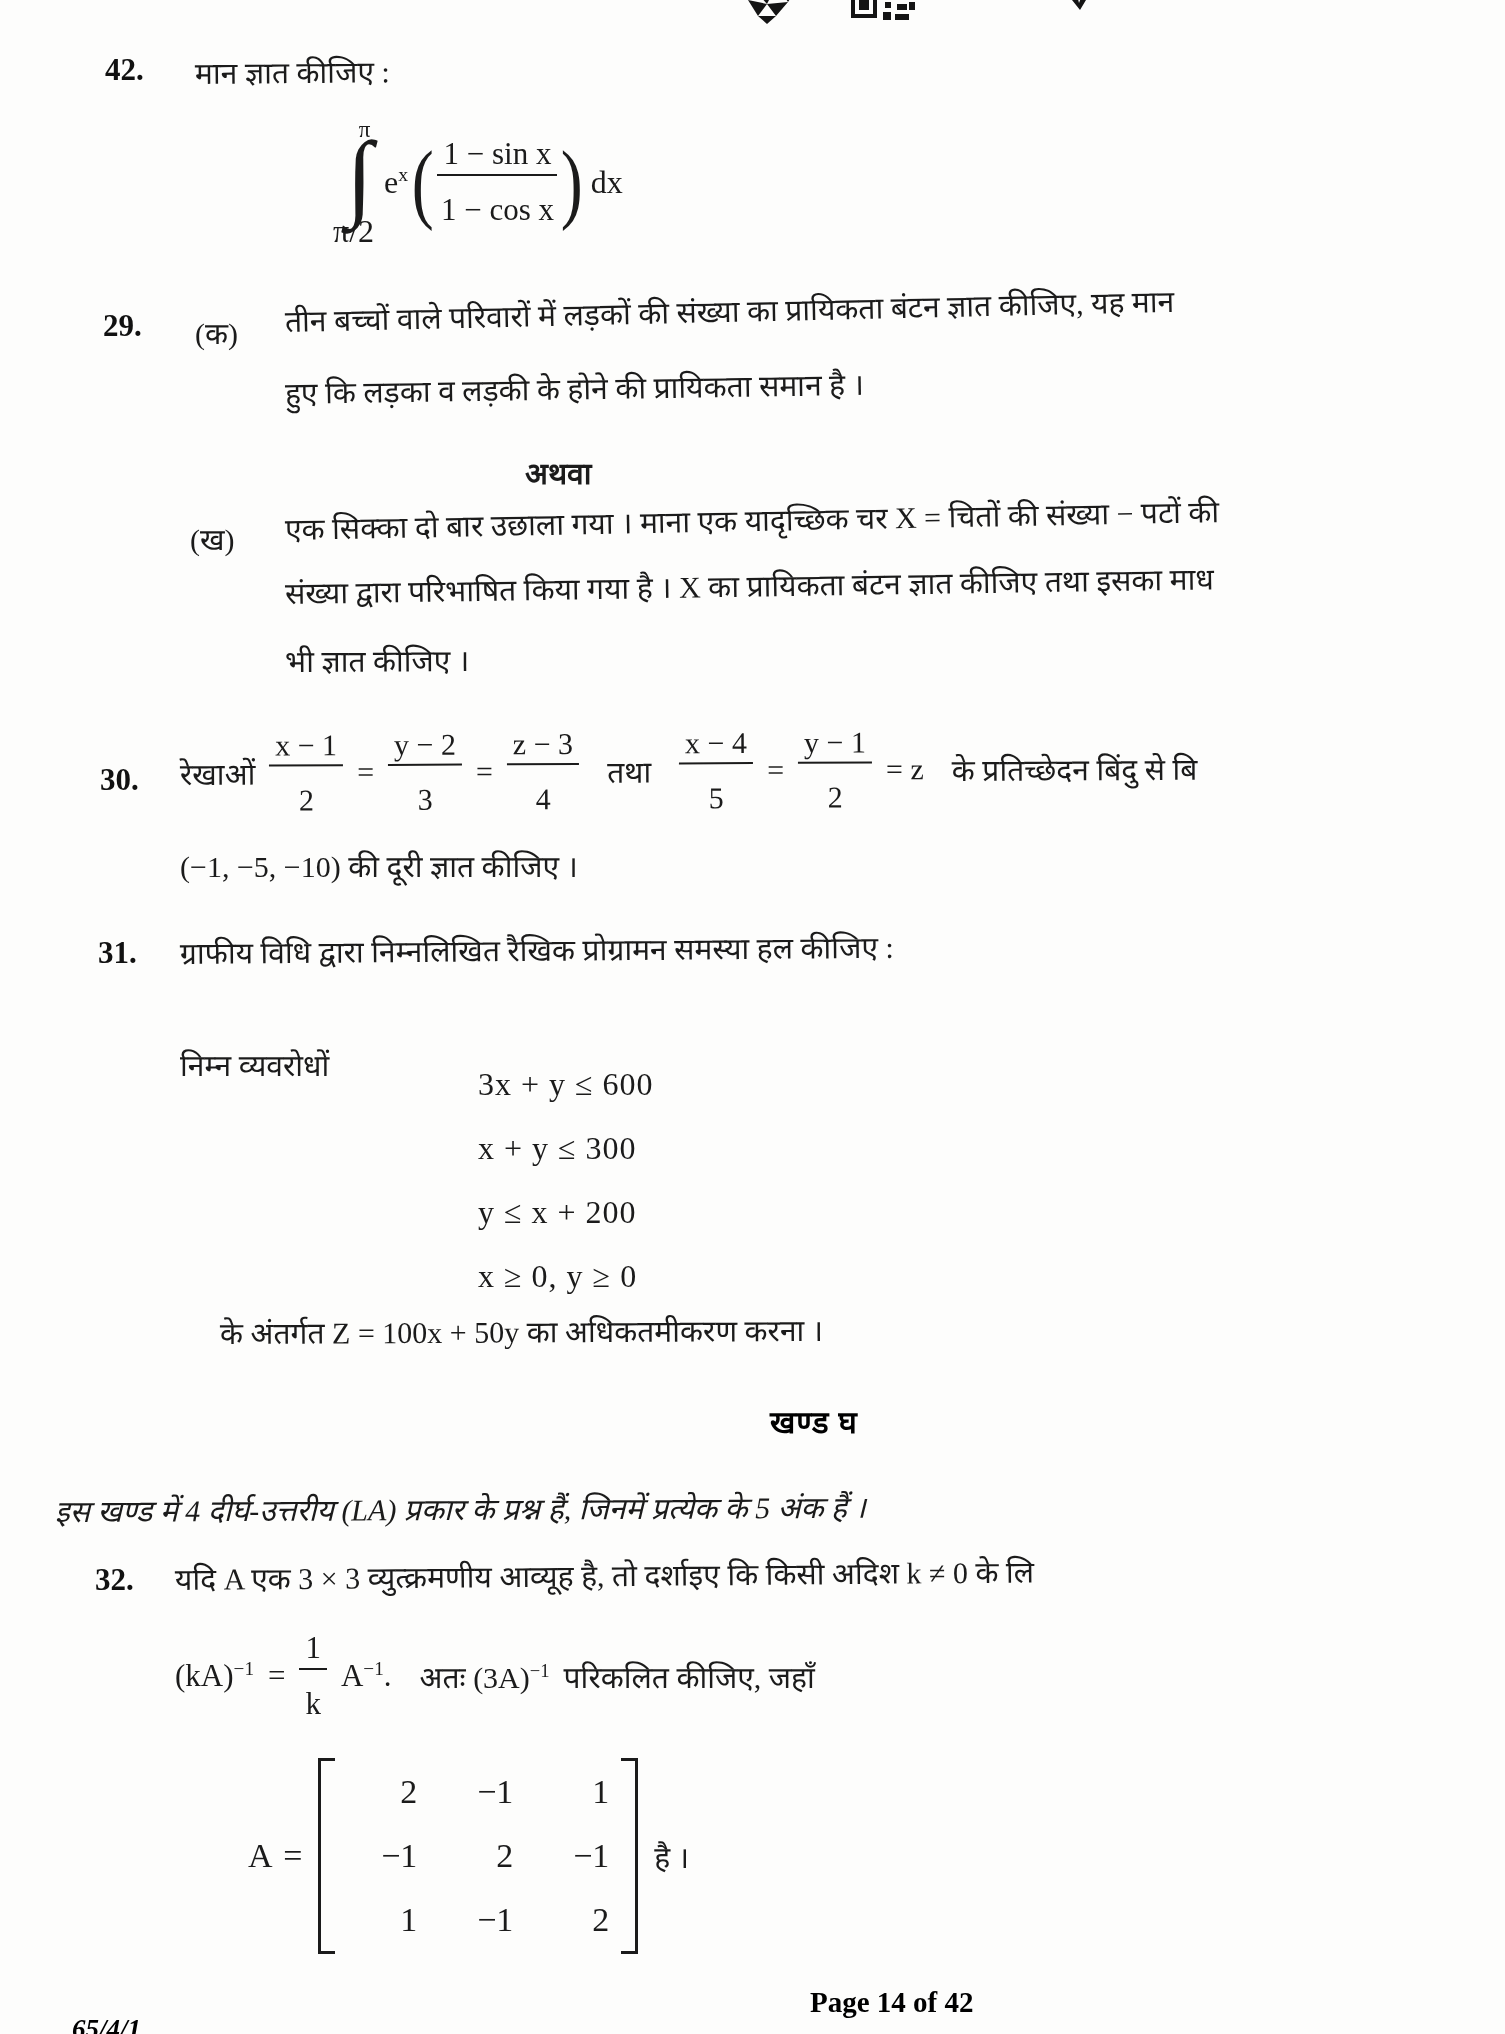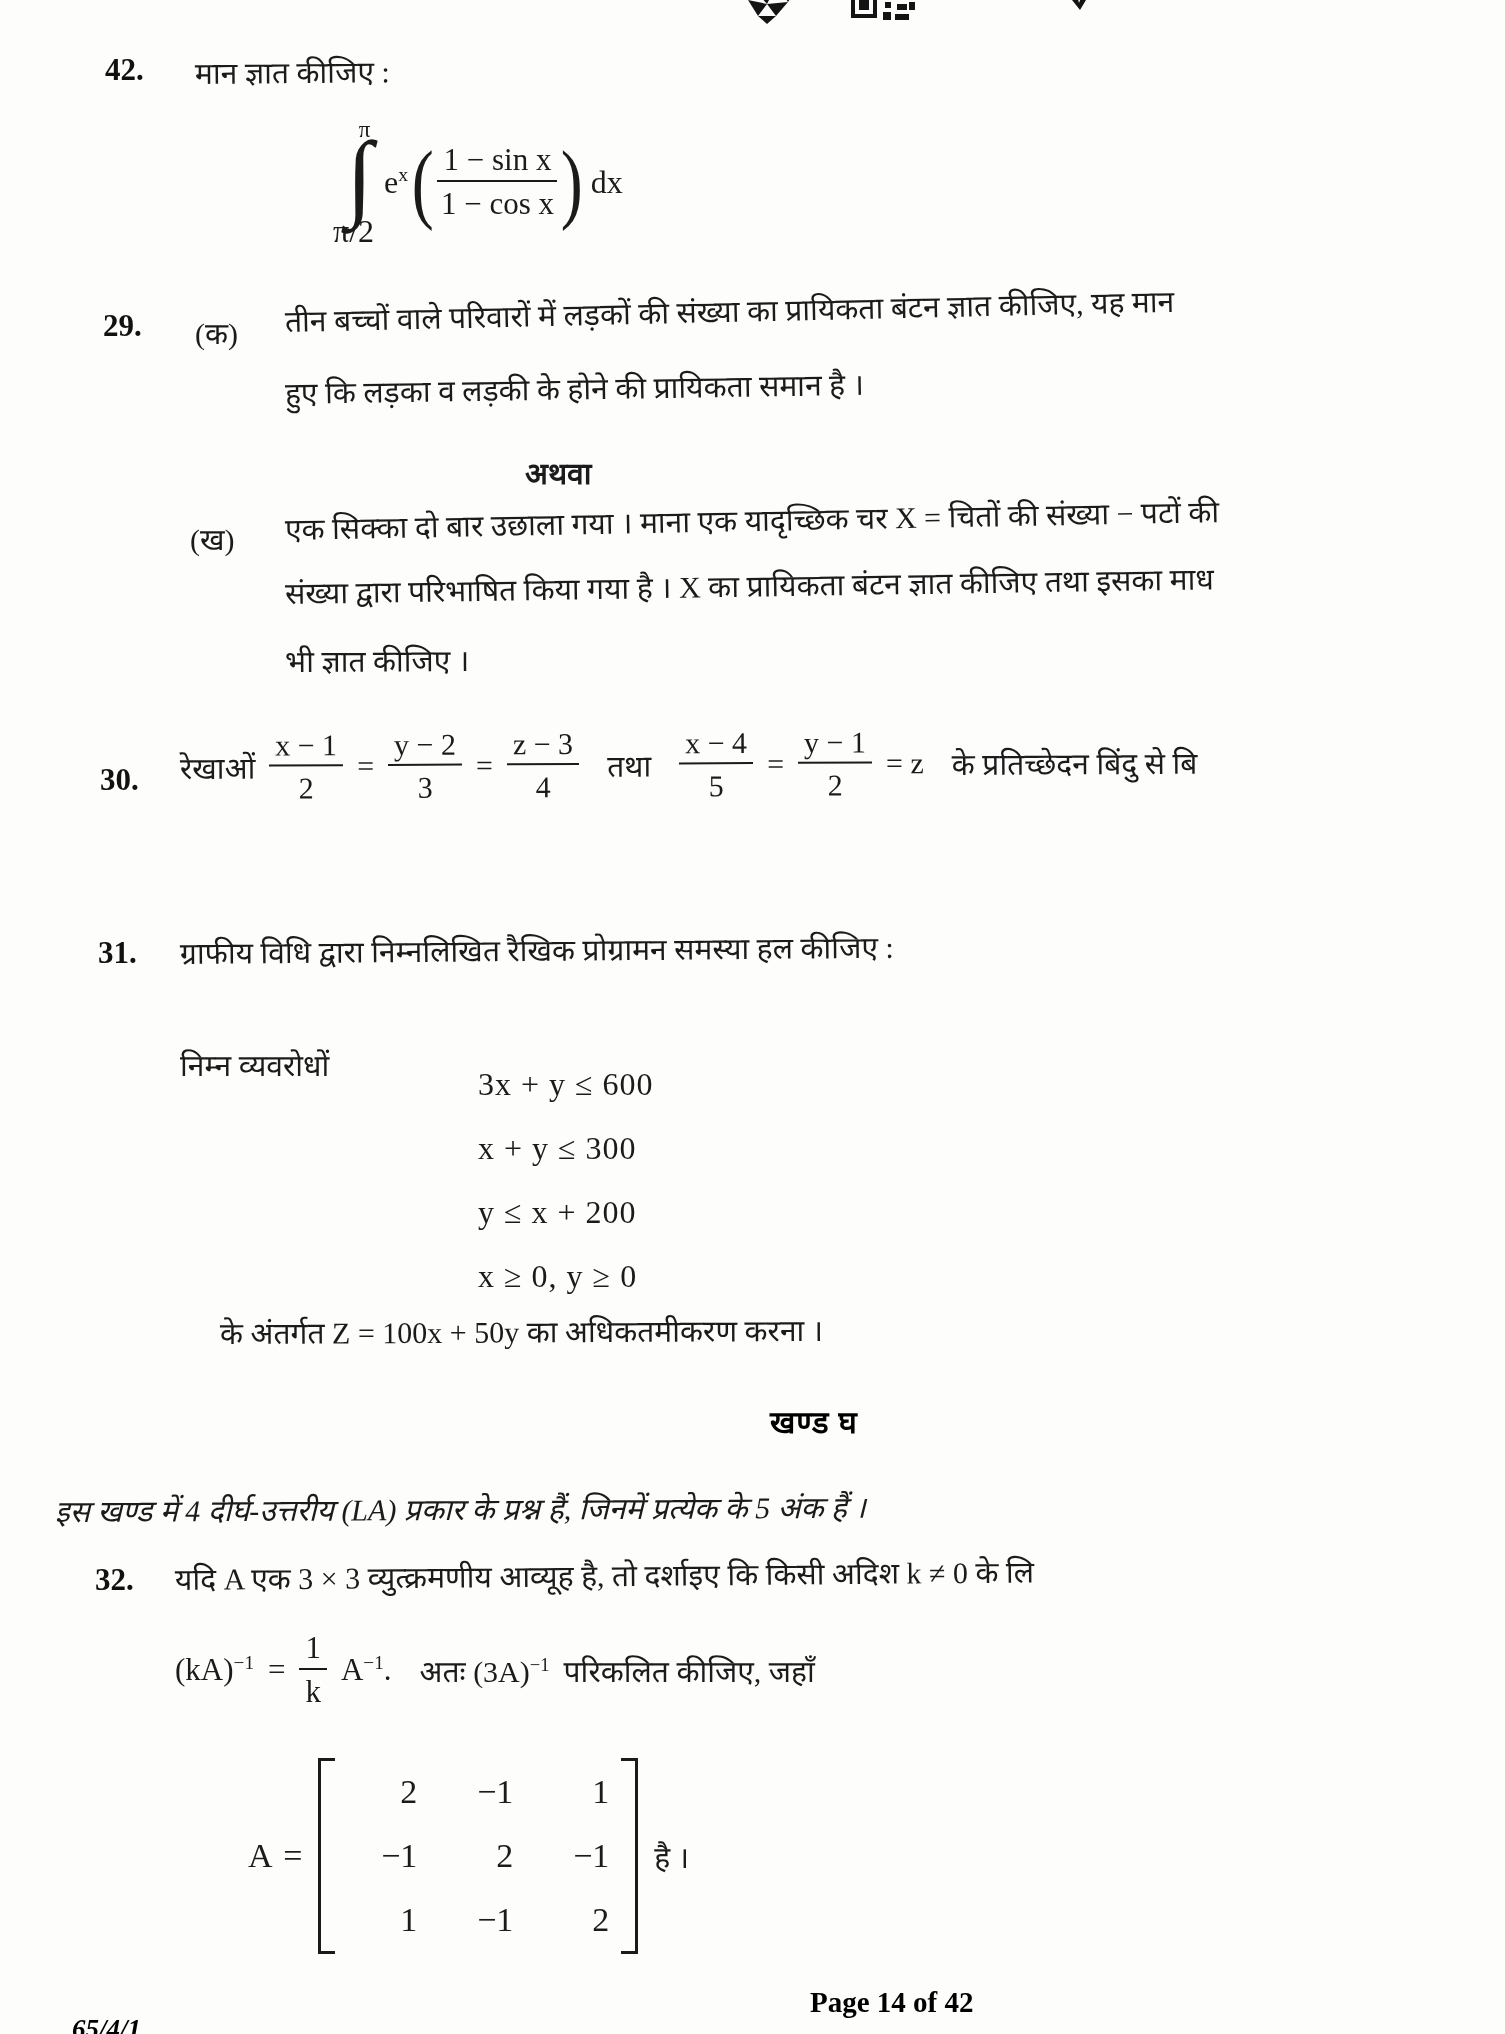--- a/index.html
+++ b/index.html
@@ -18,21 +18,21 @@
   .sublabel{font-size:30px;}
   .tilt13{transform:rotate(-1.3deg);transform-origin:left center;}
   .tilt11{transform:rotate(-1.1deg);transform-origin:left center;}
   .tilt09{transform:rotate(-0.9deg);transform-origin:left center;}
   .tilt05{transform:rotate(-0.5deg);transform-origin:left center;}
   .tilt03{transform:rotate(-0.3deg);transform-origin:left center;}
   sup.msup{font-size:0.62em;vertical-align:super;line-height:0;}
   
   .frac{display:inline-block;text-align:center;vertical-align:middle;line-height:1.05;}
   .frac .num{display:block;padding:0 6px 3px 6px;border-bottom:2px solid #1b1b1b;}
-  .frac .den{display:block;padding-top:6px;}
+  .frac .den{display:block;padding-top:18px;}
   
   .intwrap{display:flex;align-items:center;font-size:31px;}
   .intcol{display:flex;flex-direction:column;align-items:center;margin-right:10px;}
   .int-upper{font-size:23px;line-height:1;margin-bottom:-6px;margin-left:10px;}
   .int-sign{font-size:96px;line-height:0.85;font-weight:normal;}
   .int-lower{font-size:32px;line-height:1;margin-top:-2px;margin-left:-12px;}
   .bigparen{font-size:88px;font-weight:300;line-height:0.9;transform:scaleX(.75);}
   
   .constraint{font-size:32px;line-height:64px;letter-spacing:1px;}
   
@@ -151,20 +151,21 @@
     <span class="frac">
         <span class="num">y − 1</span>
         <span class="den">2</span>
       </span>
     <span class="gap"></span>
     <span>= z</span>
     <span class="gap"></span>
       <span class="gap"></span>
     <span>के प्रतिच्छेदन बिंदु से बि</span>
   </div>
+  <div class="abs qtext nowrap" style="left:180px;top:845px;">(−1, −5, −10)  की दूरी ज्ञात कीजिए ।</div>
 
   <div class="abs qnum" style="left:98px;top:935px;">31.</div>
   <div class="abs qtext nowrap tilt05" style="left:180px;top:932px;">ग्राफीय विधि द्वारा निम्नलिखित रैखिक प्रोग्रामन समस्या हल कीजिए :</div>
   <div class="abs qtext nowrap" style="left:180px;top:1044px;">निम्न व्यवरोधों</div>
 
   <div class="abs" style="left:478px;top:1052px;">
     <div class="constraint">3x + y ≤ 600</div>
     <div class="constraint">x + y ≤ 300</div>
     <div class="constraint">y ≤ x + 200</div>
     <div class="constraint">x ≥ 0, y ≥ 0</div>

